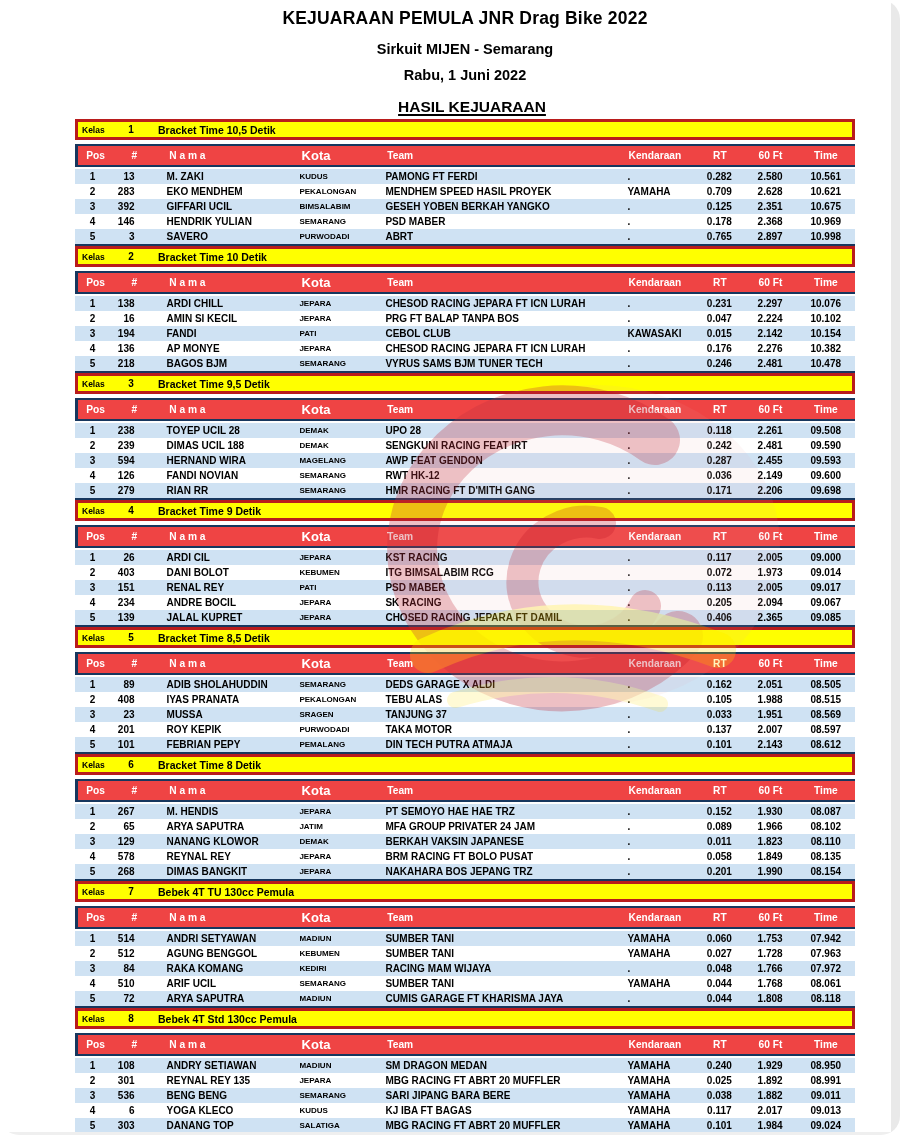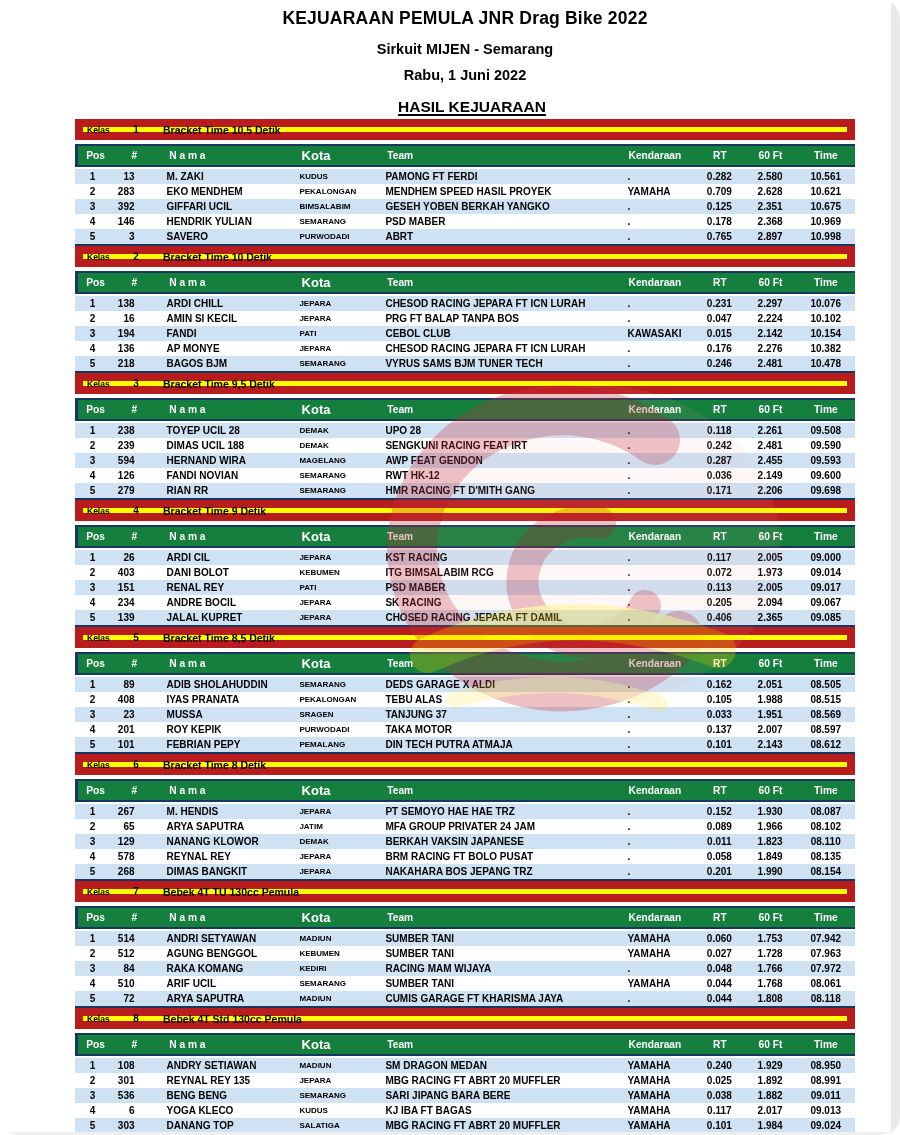--- a/index.html
+++ b/index.html
@@ -23,29 +23,29 @@
   .t3{font-size:14.5px;margin:0;}
   .t4{
     font-size:15.5px;margin:15px 0 0 14px;display:inline-block;
     text-decoration:underline;text-decoration-thickness:2px;text-underline-offset:2px;
   }
   
   .sections{position:absolute;top:119px;left:75px;width:780px;z-index:1;}
   .kelas-section{height:127px;}
   .kelas-bar{
     box-sizing:border-box;height:21px;width:780px;
-    background:#FFFF00;border:8px solid #b91c1c;
+    background:#FFFF00;border:3px solid #b91c1c;
     display:flex;align-items:center;
   }
   .kelas-label{font-size:8.5px;width:36px;padding-left:4px;}
   .kelas-num{font-size:10px;width:26px;text-align:center;}
   .kelas-title{font-size:10.5px;margin-left:14px;}
   .thead{
     box-sizing:border-box;margin-top:4px;height:23px;width:780px;
-    background:#15803d;color:#fff;
+    background:#ef4444;color:#fff;
     border-top:2.5px solid #17375E;border-bottom:2.5px solid #17375E;border-left:3px solid #17375E;
     display:flex;align-items:center;font-size:10.2px;
   }
   .tbody{margin-top:2px;border-bottom:2px solid #17375E;width:780px;}
   .row{display:flex;align-items:center;height:15px;font-size:10px;}
   .row:nth-child(odd){background:#CFE2F3;}
   
   .c-pos {box-sizing:border-box;width:36px;text-align:center;}
   .c-num {box-sizing:border-box;width:30px;text-align:right;padding-right:5px;}
   .c-nama{box-sizing:border-box;width:140px;padding-left:9px;white-space:nowrap;overflow:hidden;margin-left:18px;}

